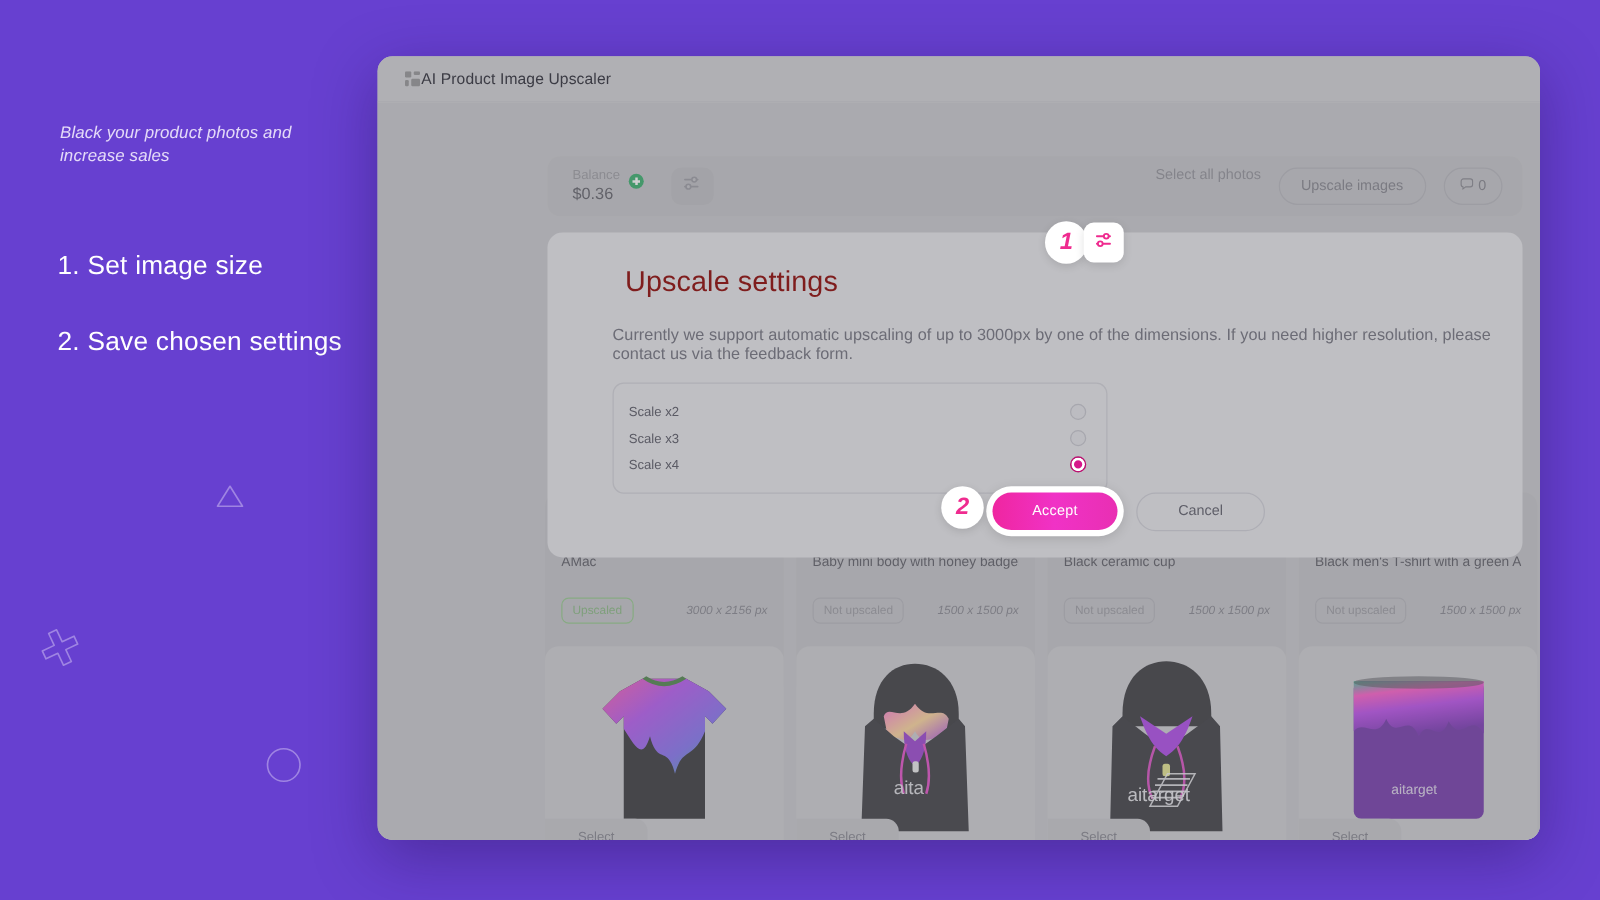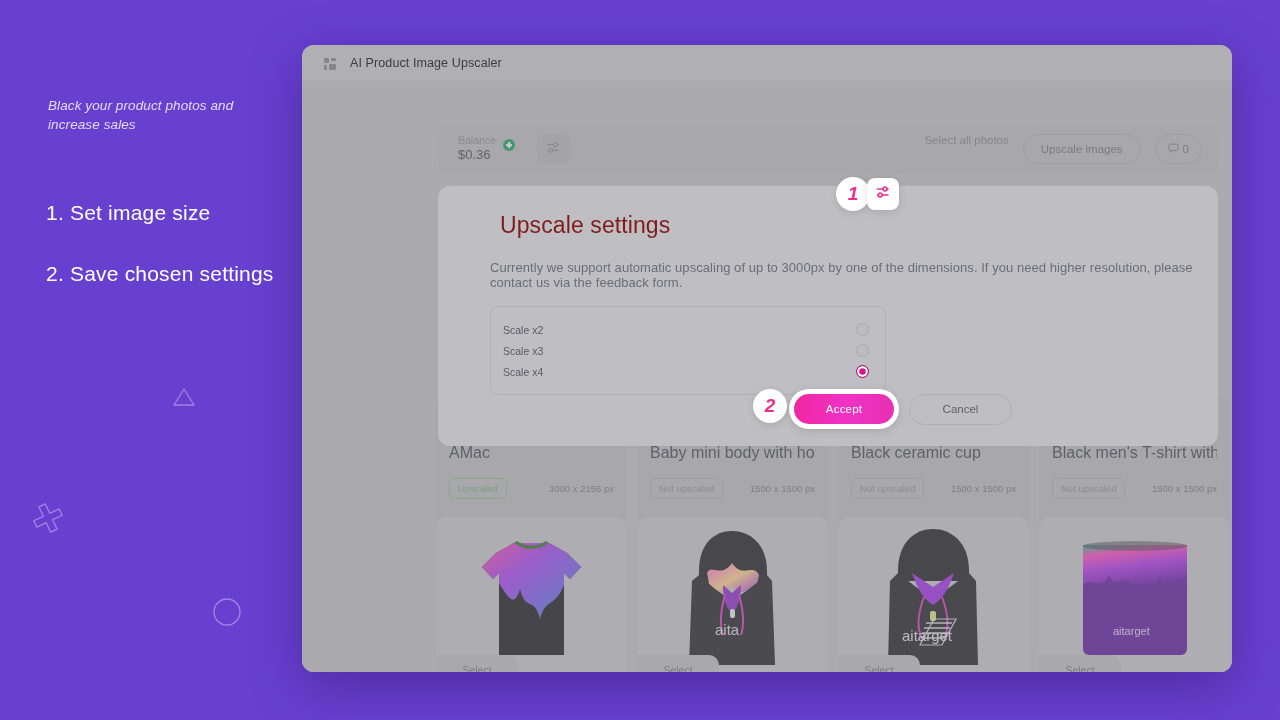--- a/index.html
+++ b/index.html
@@ -36,21 +36,21 @@
   .deco-circle { left: 212px; top: 597px; }
 
   
   .window {
     position: absolute; left: 302px; top: 45px; width: 930px; height: 627px;
     background: #b9b9bd; border-radius: 12px; overflow: hidden;
     box-shadow: 0 14px 50px rgba(30,10,70,.35);
   }
   .titlebar {
     height: 37px; background: #b0b0b4; display: flex; align-items: center;
-    padding-left: 22px; gap: 13px; border-bottom: 1px solid #a9a9ae;
+    padding-left: 22px; border-bottom: 1px solid #a9a9ae;
   }
   .titlebar-title { font-size: 12.5px; color: #3b3b44; letter-spacing: .1px; }
   .app-icon { width: 13px; height: 13px; opacity: .45; }
 
   .app-body { position: relative; height: 590px; background: #c0c0c4; }
 
   
   .dim {
     position: absolute; inset: 0; background: rgba(140,140,146,.42);
     z-index: 4; pointer-events: none;
@@ -162,33 +162,33 @@
   }
   .card-head { display: flex; align-items: center; }
   .nav-sq {
     width: 18px; height: 18px; border-radius: 5px; border: 1px solid #aeaeb5;
     display: flex; align-items: center; justify-content: center; color: #9a9aa2;
     font-size: 10px;
   }
   .nav-sq.active { border-color: #23232b; color: #17171d; }
   .card-selected { margin: 0 auto; font-size: 10px; color: #8f8f97; }
   .card-title {
-    margin-top: 18px; font-size: 16px; color: #3f3f49;
+    margin-top: 18px; font-size: 11px; color: #3f3f49;
     white-space: nowrap; overflow: hidden;
   }
   .card-foot {
     position: absolute; left: 13px; right: 13px; top: 84px;
     display: flex; align-items: center;
   }
   .tag {
     font-size: 9.5px; border-radius: 6px; padding: 4px 8px;
     border: 1px solid #a9a9b0; color: #8a8a92;
   }
   .tag.up { border-color: #84c07a; color: #74ad6c; }
-  .card-dim { margin-left: auto; font-size: 9.5px; color: #72727c; }
+  .card-dim { margin-left: auto; font-size: 9.5px; color: #72727c; font-style: italic; }
 
   
   .photos {
     position: absolute; left: 134px; top: 435px; width: 796px;
     display: grid; grid-template-columns: repeat(4, 191px); gap: 10px;
     z-index: 1;
   }
   .photo-card {
     height: 210px; background: #c6c6ca; border-radius: 11px;
     position: relative; overflow: hidden;

